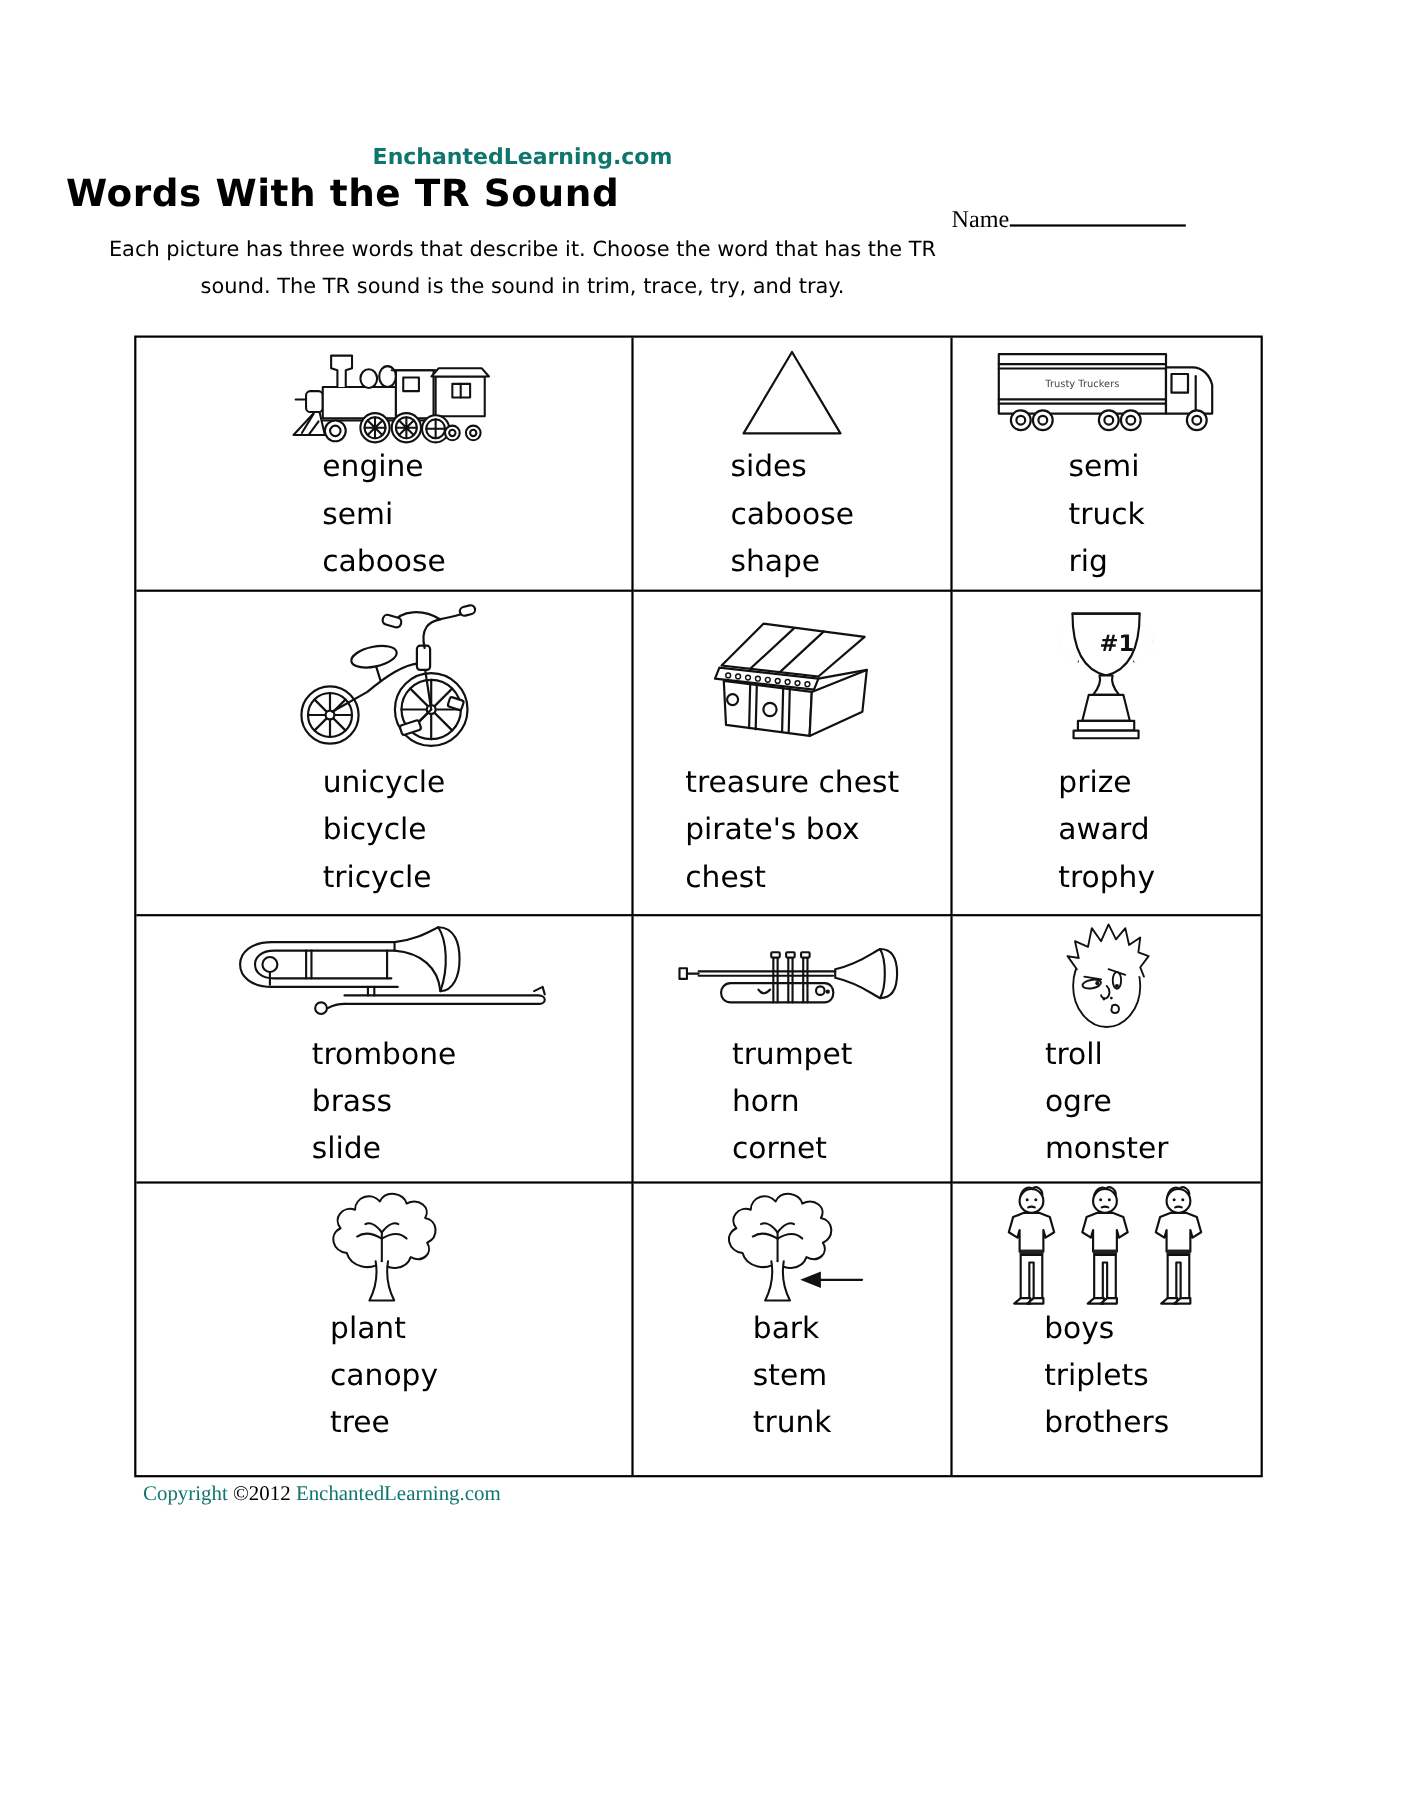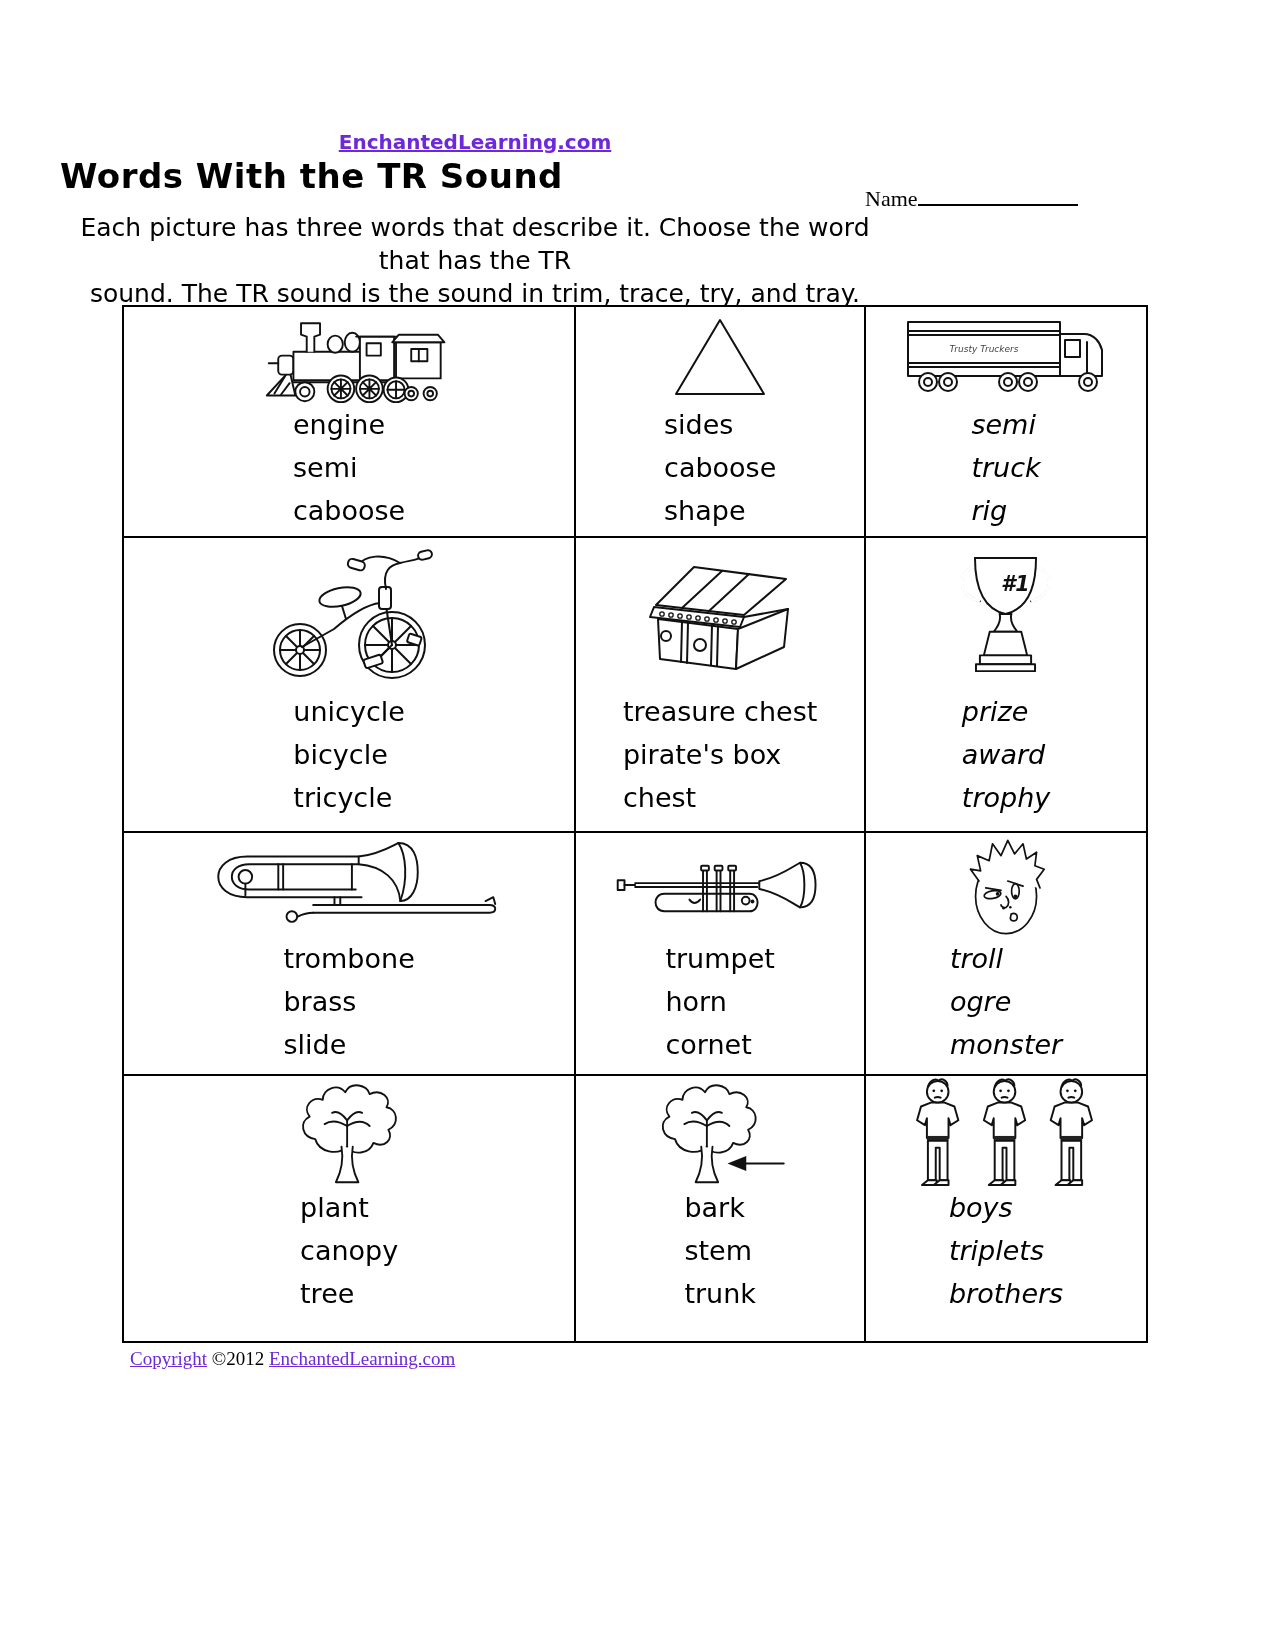--- a/index.html
+++ b/index.html
@@ -3,37 +3,37 @@
 <meta charset="utf-8">
 <title>Words With the TR Sound</title>
 <style>
   html,body { margin:0; padding:0; background:#e9e9e9; }
   .page {
     position:relative; width:1275px; height:1649px; margin:0 auto;
     background:#ffffff; font-family:"DejaVu Sans", sans-serif; color:#000;
     overflow:hidden;
   }
   .site-link-row { position:absolute; top:130px; left:60px; width:830px; text-align:center; }
-  .site-link-row a, .footer a { color:#6d28d9; text-decoration:underline; cursor:pointer; }
+  .site-link-row a, .footer a { color:#0f766e; cursor:pointer; }
   .site-link-row a { font-size:20px; font-weight:bold; }
   .title { position:absolute; top:156px; left:60px; width:830px; text-align:left;
            font-size:34px; font-weight:bold; letter-spacing:0.5px; }
   .name-row { position:absolute; top:184px; left:865px; font-size:22px; white-space:nowrap;font-family:Liberation Serif, serif; }
   .name-line { display:inline-block; width:160px; height:20px; border-bottom:2px solid #000; }
   .instructions { position:absolute; top:211px; left:60px; width:830px; text-align:center;
-                  font-size:25px; line-height:33px; }
+                  font-size:19px; line-height:33px; }
   .grid {
     position:absolute; left:122px; top:305px; width:1026px; height:1038px;
     display:grid; grid-template-columns:454fr 291fr 281fr;
     grid-template-rows:232fr 296fr 244fr 266fr;
     border:2px solid #000; box-sizing:border-box; background:#fff;
   }
   .cell { border-right:2px solid #000; border-bottom:2px solid #000; box-sizing:border-box;
           display:flex; flex-direction:column; align-items:center; padding-top:4px; overflow:hidden; }
-  .cell:nth-child(3n) { border-right:none;font-style:italic; }
+  .cell:nth-child(3n) { border-right:none; }
   .cell:nth-child(n+10) { border-bottom:none; }
   .img-area { display:flex; align-items:center; justify-content:center; }
   .r1 .img-area { height:92px; }
   .r2 .img-area { height:148px; }
   .r3 .img-area { height:100px; }
   .r4 .img-area { height:106px; }
   .words { }
   .word { font-size:27px; line-height:43px; }
   .footer { position:absolute; left:130px; top:1348px; font-family:"Liberation Serif", serif;
             font-size:19px; }

